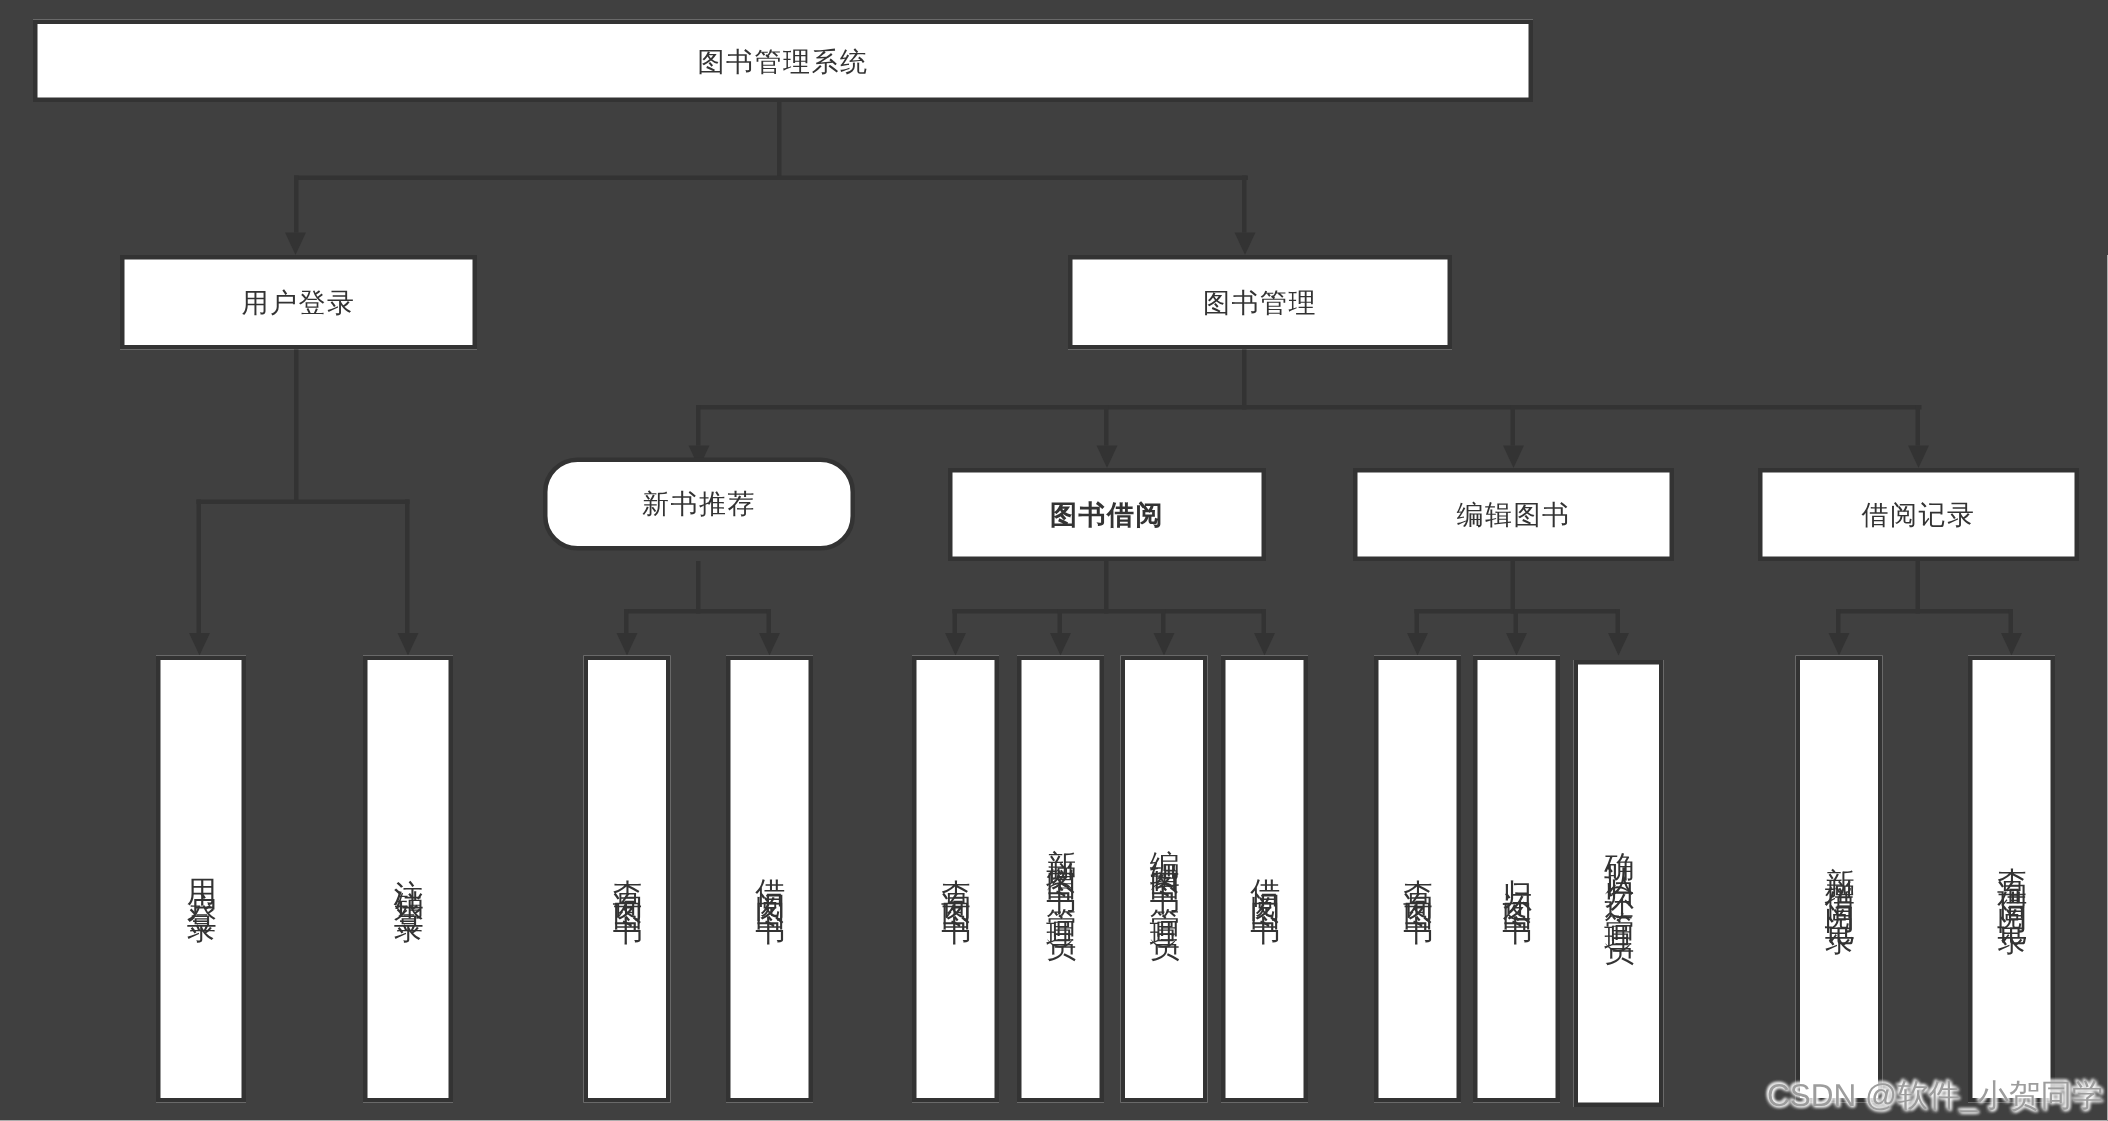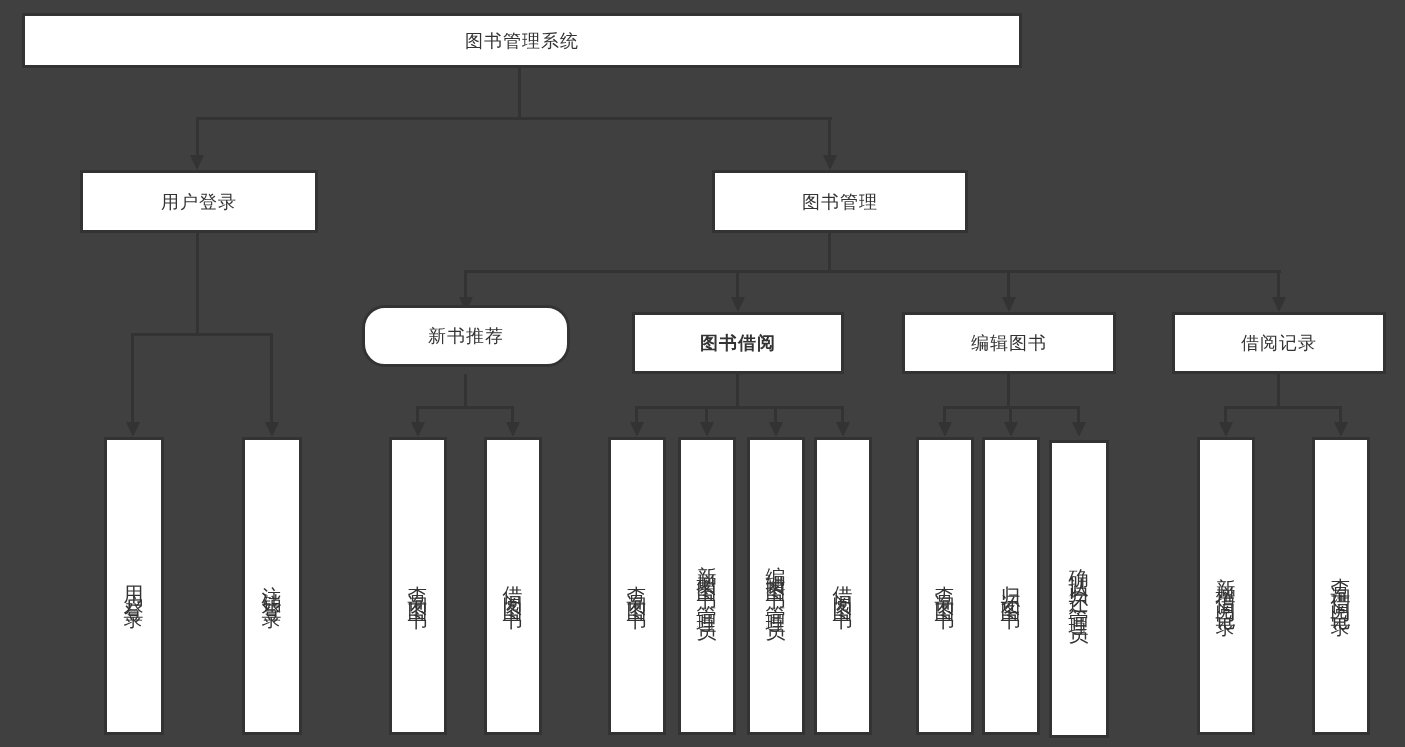--- a/index.html
+++ b/index.html
@@ -190,14 +190,15 @@
     <span class="vtext">确认归还（管理员）</span>
   </div>
 
   <div class="vbox" style="left:1197px; top:437px; width:58px; height:298px;">
     <span class="vtext">新增借阅记录</span>
   </div>
   <div class="vbox" style="left:1312px; top:437px; width:58px; height:298px;">
     <span class="vtext">查询借阅记录</span>
   </div>
 
+  <div class="watermark">CSDN @软件_小贺同学</div>
 
 </div>
 
 </body></html>

